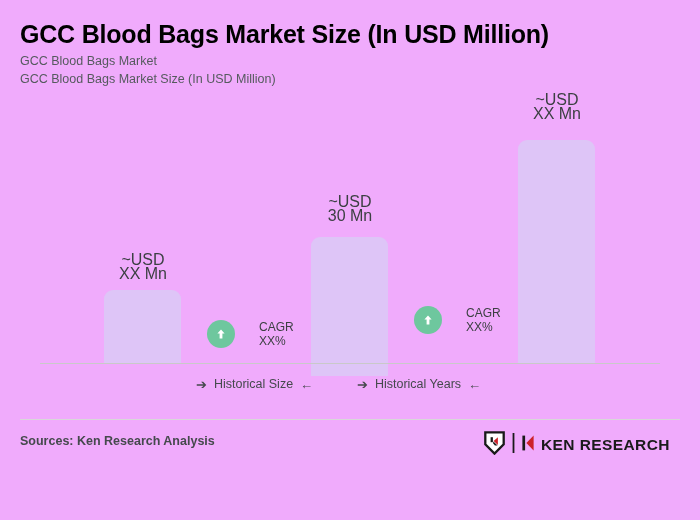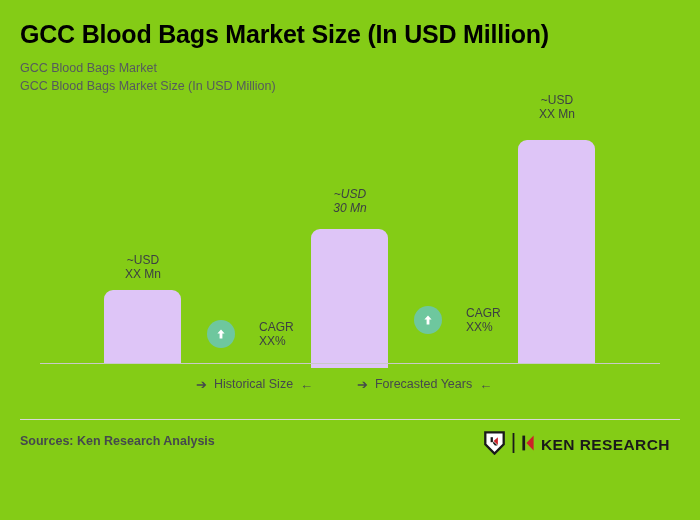--- a/index.html
+++ b/index.html
@@ -6,39 +6,39 @@
   html, body {
     margin: 0; padding: 0;
     width: 700px; height: 520px;
     background: #ffffff;
     font-family: "Liberation Sans", sans-serif;
     -webkit-font-smoothing: antialiased;
   }
   #infographic {
     position: relative;
     width: 700px; height: 520px;
-    background: #84cc16;
+    background: #f0abfc;
     overflow: hidden;
   }
 
   
   #chart-title {
     position: absolute;
     left: 20px; top: 18px;
     width: 660px;
     font-size: 25px;
     font-weight: bold;
     color: #000000;
     letter-spacing: -0.2px;
     line-height: 32px;
     white-space: nowrap;
   }
   #subtitle-block {
     position: absolute;
-    left: 20px; top: 59px;
+    left: 20px; top: 52px;
     font-size: 12.5px;
     color: #555a5e;
     line-height: 18px;
   }
   .subtitle-line { white-space: nowrap; }
 
   
   #plot-area {
     position: absolute;
     left: 0; top: 90px;
@@ -58,21 +58,21 @@
     bottom: 0; left: 0;
     width: 77px;
     background: #dec5f7;
     border-radius: 9px 9px 0 0;
   }
   .bar-value-label {
     position: absolute;
     width: 120px;
     left: -21px;
     text-align: center;
-    font-size: 12px;
+    font-size: 16px;
     color: #3c4043;
     line-height: 14px;
     white-space: pre-line;
   }
 
   
   .cagr-group {
     position: absolute;
     display: flex;
     align-items: center;
@@ -162,21 +162,21 @@
   </div>
 
   <div id="plot-area">
 
     <div class="bar-group" style="left:104px; top:0; width:77px; height:274px;">
       <div class="bar-value-label" style="top:163px;"><span>~USD</span>
 <span>XX Mn</span></div>
       <div class="bar" style="height:74px;"></div>
     </div>
 
-    <div class="bar-group" style="left:311px; top:4px; width:77px; height:274px;font-style:italic;">
+    <div class="bar-group" style="left:311px; top:12px; width:77px; height:274px;">
       <div class="bar-value-label" style="top:93px;"><span>~USD</span>
 <span>30 Mn</span></div>
       <div class="bar" style="height:139px;"></div>
     </div>
 
     <div class="bar-group" style="left:518px; top:0; width:77px; height:274px;">
       <div class="bar-value-label" style="top:3px;"><span>~USD</span>
 <span>XX Mn</span></div>
       <div class="bar" style="height:224px;"></div>
     </div>
@@ -209,21 +209,21 @@
   </div>
 
   <div id="period-labels">
     <div class="period-label" style="left:196px;">
       <span class="arrow-glyph">➔</span>
       <span>Historical Size</span>
       <span class="arrow-glyph">←</span>
     </div>
     <div class="period-label" style="left:357px;">
       <span class="arrow-glyph">➔</span>
-      <span>Forecasted Years</span>
+      <span>Historical Years</span>
       <span class="arrow-glyph">←</span>
     </div>
   </div>
 
   <div id="footer-divider"></div>
 
   <div id="sources-text">Sources: Ken Research Analysis</div>
 
   <div id="brand-logo">
     <span>

